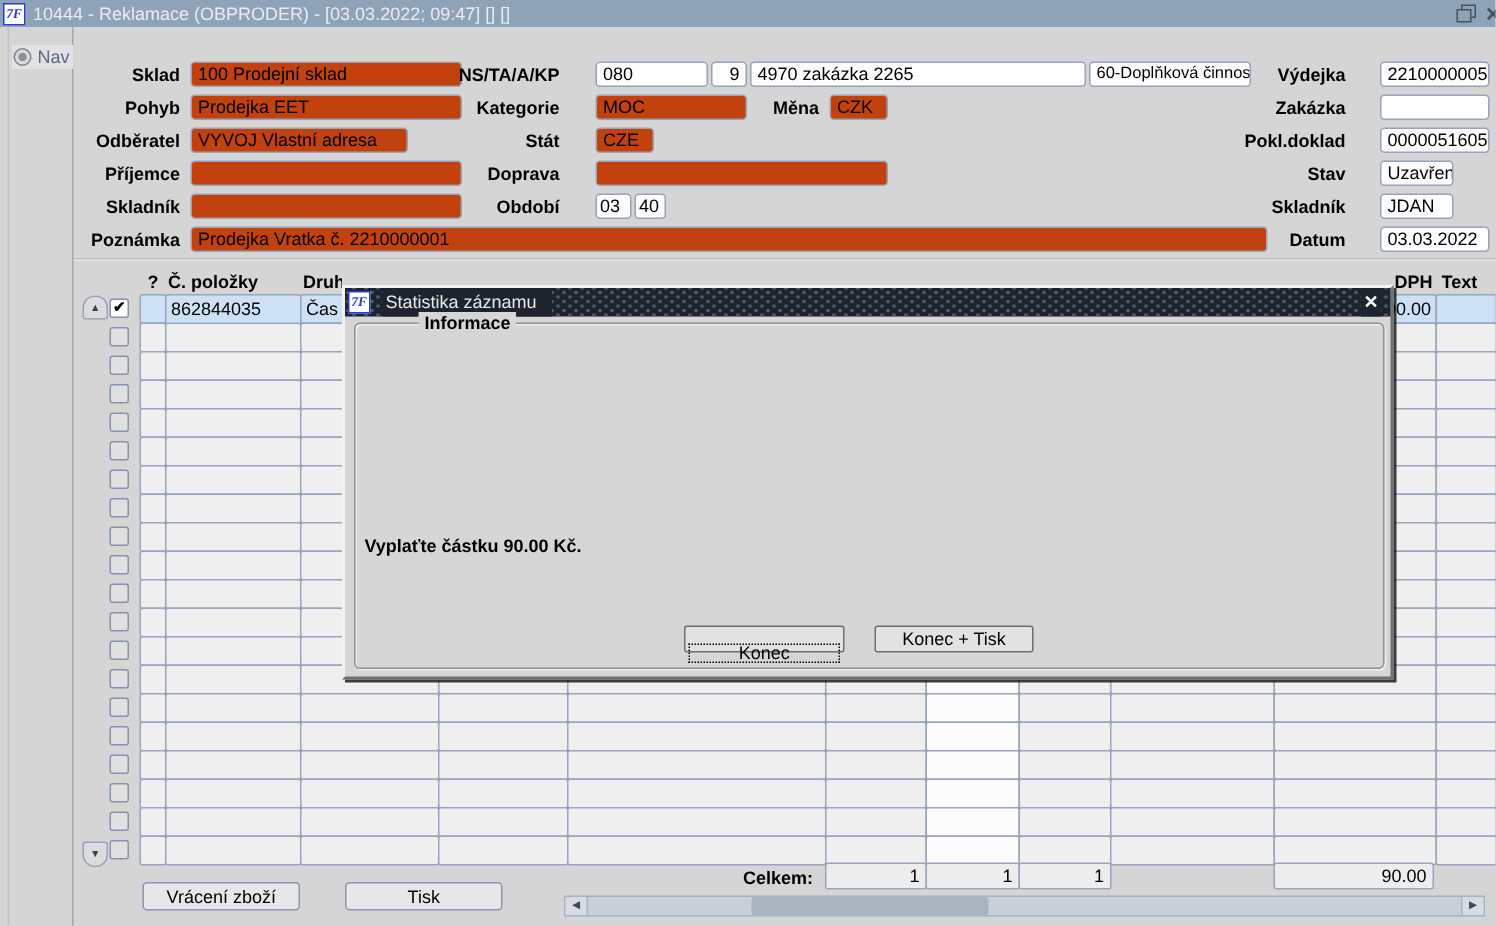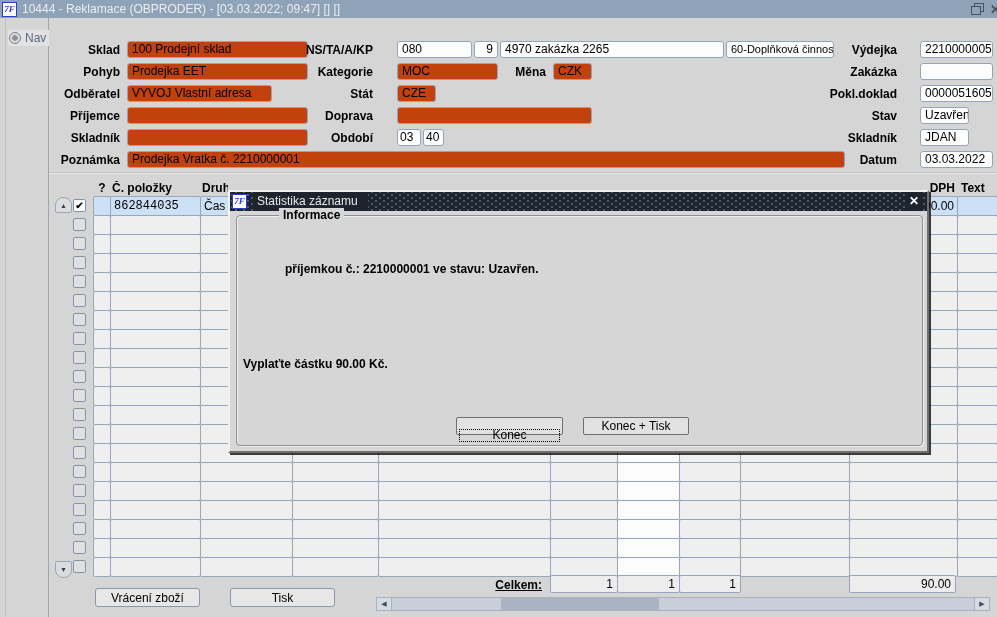--- a/index.html
+++ b/index.html
@@ -54,21 +54,21 @@
   .cb.checked{background:#fff;font-weight:bold;}
   .scrollbtn{position:absolute;left:55px;width:17px;box-sizing:border-box;
     border:1px solid #98a5bb;background:#dcdcdc;color:#33415c;font-size:7px;
     text-align:center;}
   .scrollbtn.up{top:197px;height:16px;border-radius:8px 8px 2px 2px;line-height:15px;}
   .scrollbtn.down{top:561px;height:17px;border-radius:2px 2px 8px 8px;line-height:16px;}
   
   .tot{position:absolute;top:575px;height:18px;box-sizing:border-box;
     border:1px solid var(--cell_border,#98a5bb);border-radius:2px;background:#ededed;
     line-height:16px;text-align:right;padding:0 4px;}
-  .celkem{position:absolute;left:440px;top:578px;width:102px;font-weight:bold;text-align:right;text-decoration:underline;}
+  .celkem{position:absolute;left:440px;top:578px;width:102px;font-weight:bold;text-align:right;}
   .btn{position:absolute;box-sizing:border-box;background:#e7e7e7;
     border:1px solid #8a97ac;border-radius:3px;text-align:center;font-size:12px;
     font-family:"Liberation Sans",sans-serif;color:#000;padding:0;}
   .hscroll{position:absolute;left:376px;top:597px;width:614px;height:14px;box-sizing:border-box;
     background:#c9cfd8;border:1px solid #a8b2bf;}
   .hscroll .arrow{position:absolute;top:0;width:14px;height:12px;background:#d7dbe2;
     color:#3c4a60;font-size:7px;line-height:12px;text-align:center;border:0;}
   .hscroll .left{left:0;border-right:1px solid #a8b2bf;}
   .hscroll .right{right:0;border-left:1px solid #a8b2bf;}
   .hscroll .thumb{position:absolute;left:124px;top:0;width:158px;height:12px;
@@ -176,21 +176,21 @@
 <div class="th" style="left:112px;">Č. položky</div>
 <div class="th" style="left:202px;width:26px;">Druh</div>
 <div class="th" style="left:849px;width:106px;text-align:right;">DPH</div>
 <div class="th" style="left:961px;">Text</div>
 
 <div class="scrollbtn up">▲</div>
 <div class="scrollbtn down">▼</div>
 
 <div id="grid">
     <div class="cell sel" style="left: 93px; top: 196px; width: 18px; height: 20px;"></div>
-    <div class="cell sel" style="left: 110px; top: 196px; width: 91px; height: 36px; font-family: Liberation Mono, monospace;">862844035</div>
+    <div class="cell sel" style="left: 110px; top: 196px; width: 91px; height: 36px;">862844035</div>
     <div class="cell sel" style="left: 200px; top: 196px; width: 93px; height: 20px;">Čas</div>
     <div class="cell sel" style="left: 292px; top: 196px; width: 87px; height: 20px;"></div>
     <div class="cell sel" style="left: 378px; top: 196px; width: 173px; height: 20px;"></div>
     <div class="cell sel" style="left: 550px; top: 196px; width: 68px; height: 20px;"></div>
     <div class="cell sel" style="left: 617px; top: 196px; width: 63px; height: 20px;"></div>
     <div class="cell sel" style="left: 679px; top: 196px; width: 62px; height: 20px;"></div>
     <div class="cell sel" style="left: 740px; top: 196px; width: 110px; height: 20px;"></div>
     <div class="cell sel num" style="left: 849px; top: 196px; width: 109px; height: 20px;">90.00</div>
     <div class="cell sel" style="left: 957px; top: 196px; width: 41px; height: 20px;"></div>
     <div class="cb checked" style="left: 73px; top: 199px;">✔</div>
@@ -439,20 +439,19 @@
 </div>
 
 <div class="dialog">
   <div class="dtitlebar">
     <span class="dicon">7F</span>
     <span class="dtext">Statistika záznamu</span>
     <span class="dclose">✕</span>
   </div>
   <div class="groupbox">
     <span class="gblabel">Informace</span>
-    <div class="dline l2">příjemkou č.: 2210000001 ve stavu: Uzavřen.</div>
     <div class="dline l3">Vyplaťte částku 90.00 Kč.</div>
     <button class="dbtn konec">
       <span class="focusrect">Konec</span>
     </button>
     <button class="dbtn konectisk">Konec + Tisk</button>
   </div>
 </div>
 
 </body></html>

